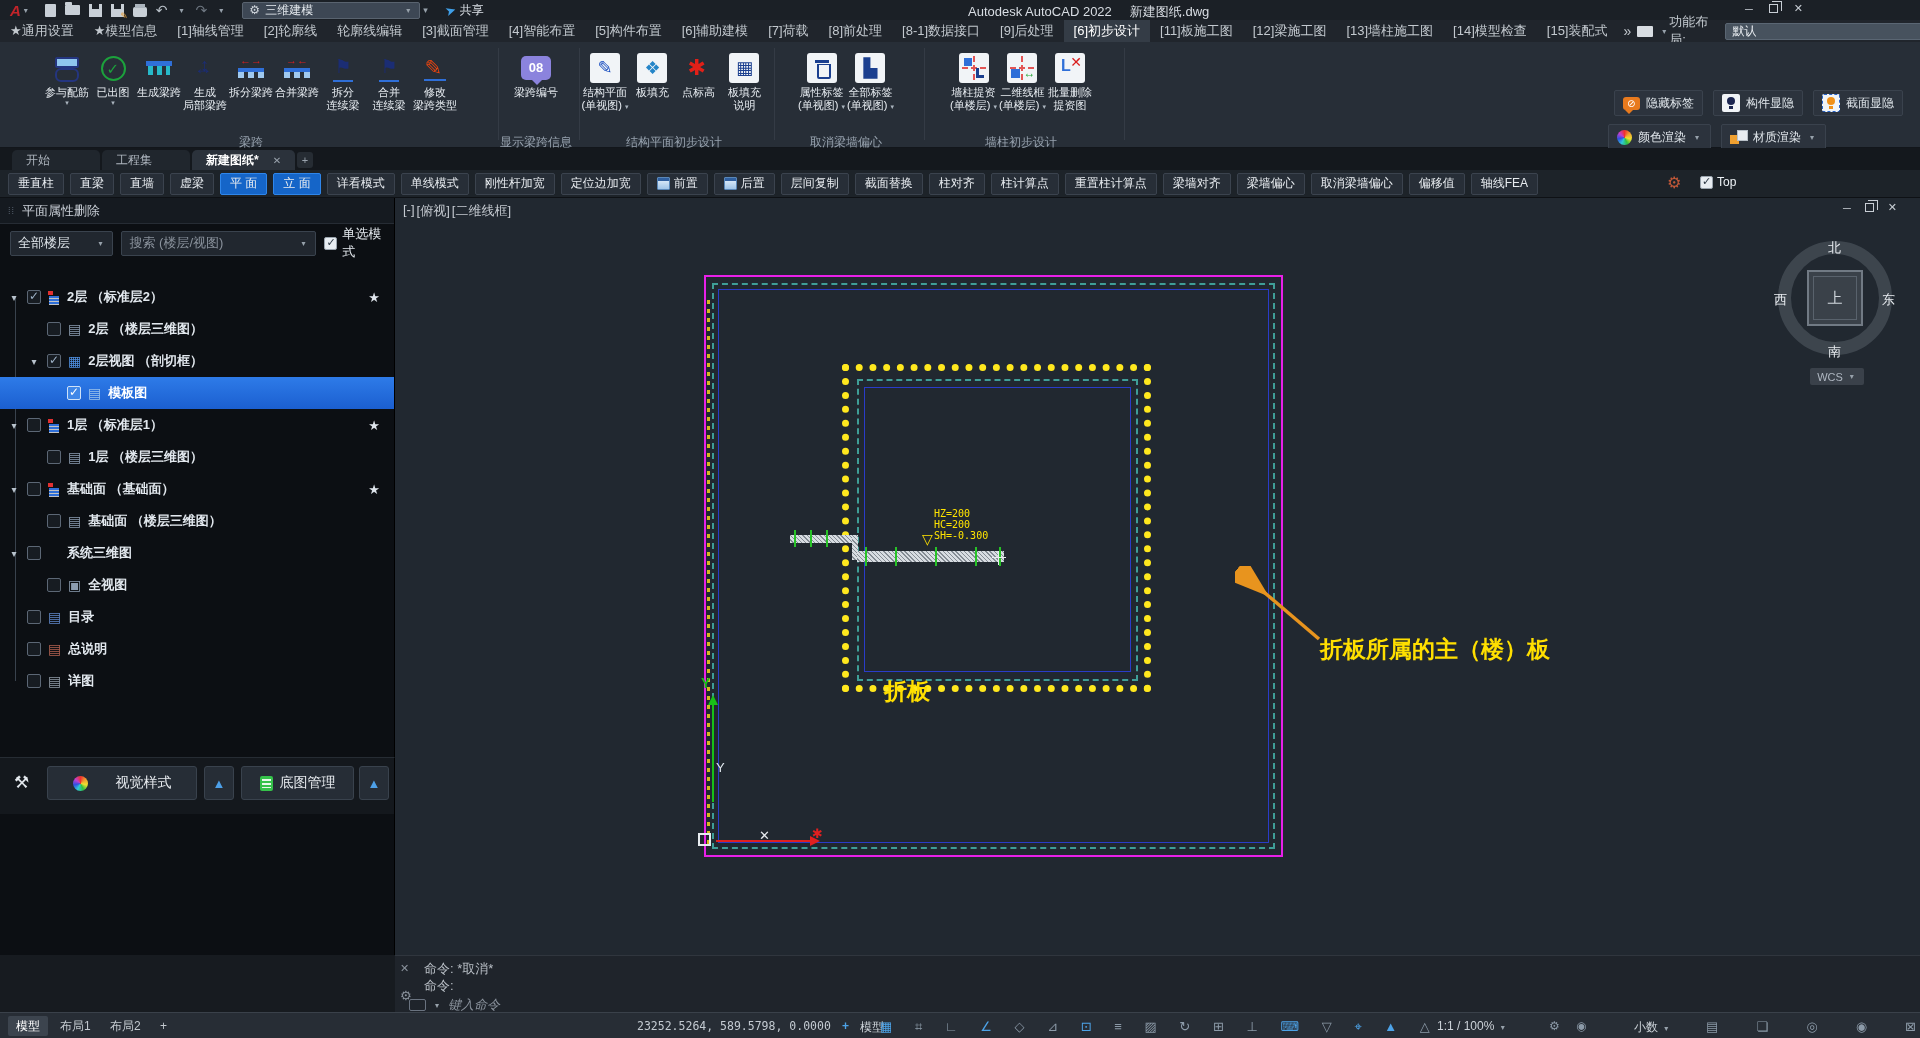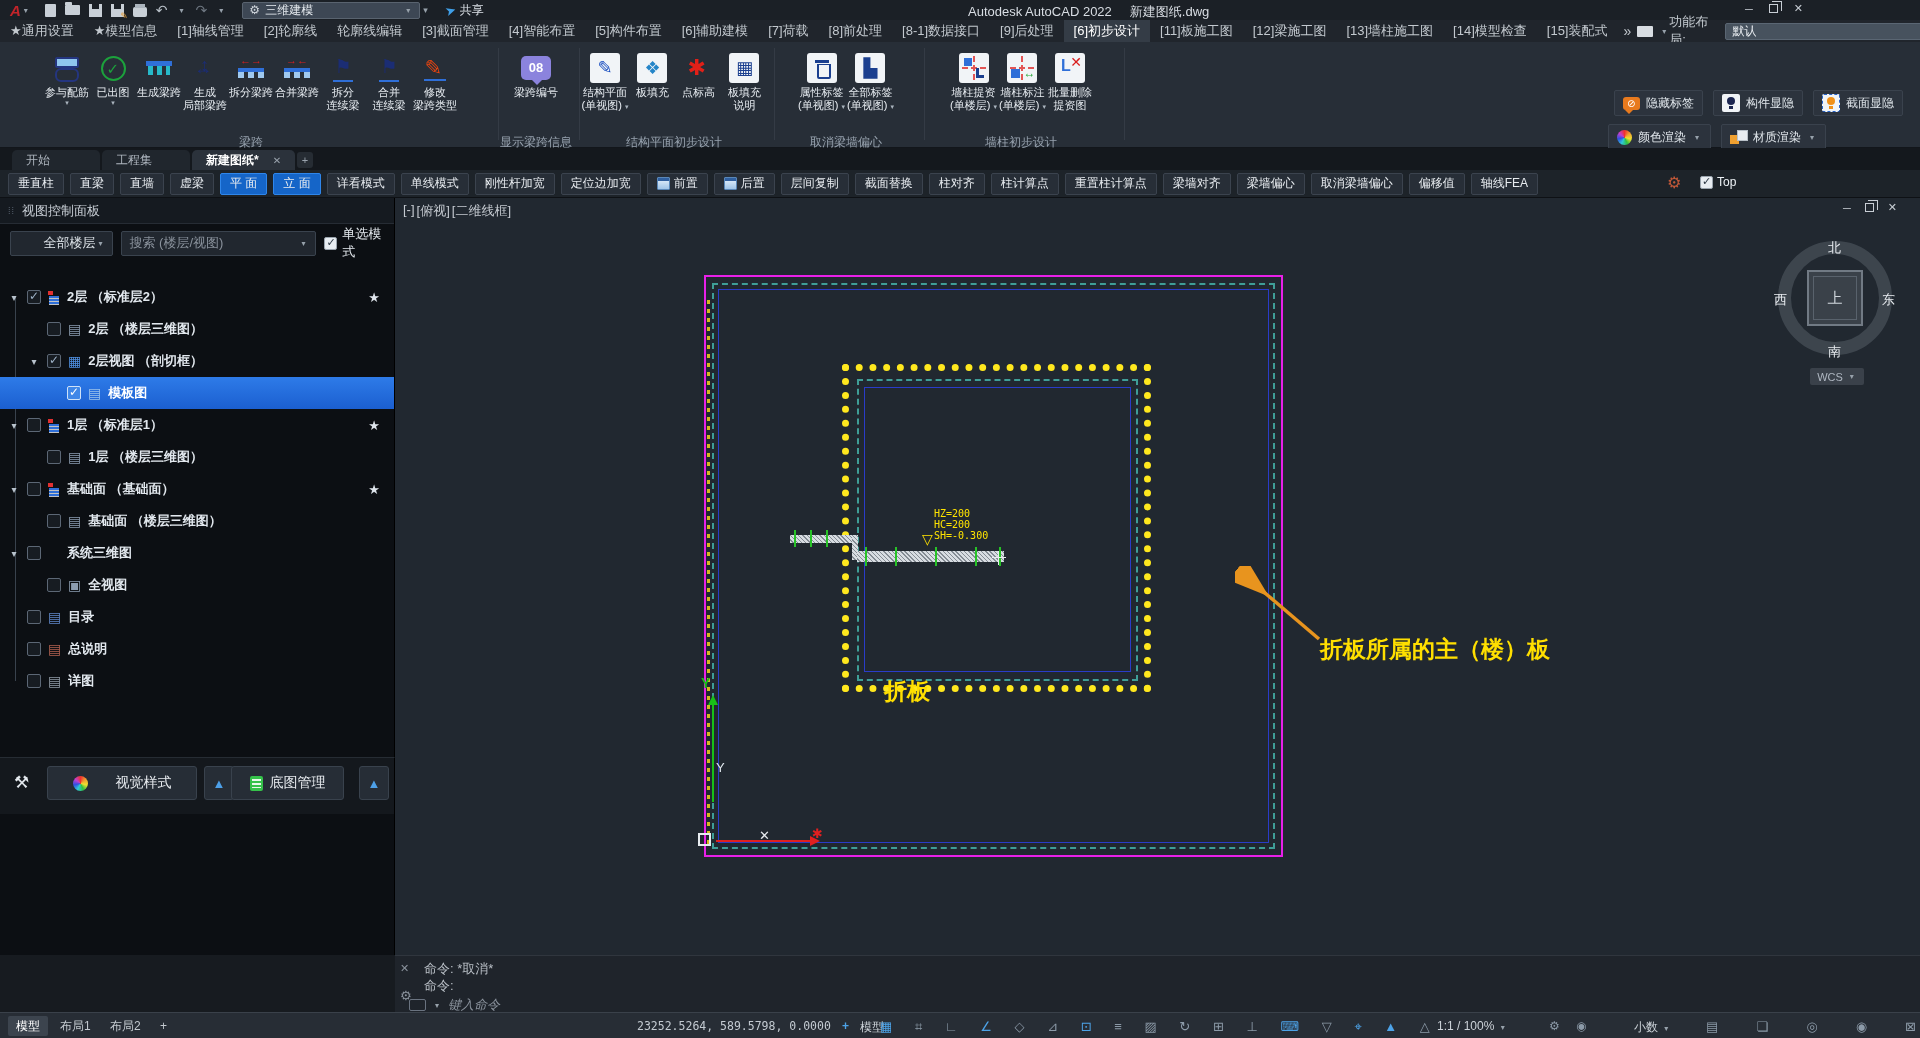--- a/index.html
+++ b/index.html
@@ -413,21 +413,21 @@
         </div>
         <div class="rbtn">
           <div class="icwrap">
             <span class="ic tile">
               <span class="cp-cross-h"></span>
               <span class="cp-cross-v"></span>
               <span class="cd-sq"></span>
               <span class="cd-ar">↔</span>
             </span>
           </div>
-          <div class="rlab">墙柱标注</div>
+          <div class="rlab">二维线框</div>
           <div class="rlab">(单楼层) <span class="rdd">▾</span></div>
         </div>
         <div class="rbtn">
           <div class="icwrap">
             <span class="ic tile">
               <span class="dx-l">L</span>
               <span class="dx-x">✕</span>
             </span>
           </div>
           <div class="rlab">批量删除</div>
@@ -567,24 +567,24 @@
     <span class="t-gear">⚙</span>
   <div id="topchk">
     <span class="chkbox"></span>
     <span>Top</span>
   </div>
 </div>
 
 <div id="sidebar">
   <div id="sbheader">
     <span class="dots">⁞⁞</span>
-    <span>视图控制面板</span>
+    <span>平面属性删除</span>
   </div>
   <div id="sbcontrols">
-    <div class="sel" style="width:104px;justify-content:flex-end;">
+    <div class="sel" style="width:104px;">
       <span>全部楼层</span>
       <span class="caret">▾</span>
     </div>
     <div class="sel" style="width:196px;">
       <span class="ph">搜索 (楼层/视图)</span>
       <span class="caret">▾</span>
     </div>
     <div id="singlemode">
       <span class="chkbox"></span>
       <span>单选模式</span>
@@ -675,21 +675,21 @@
       </div>
     </div>
 </div>
 <div id="sbtools">
   <span class="toolico">⚒</span>
   <div class="sbtn" style="left:47px;top:8px;width:150px;gap:28px;">
     <span class="ic ic-sphere"></span>
     <span>视觉样式</span>
   </div>
   <div class="sbtn-arrow" style="left:204px;top:8px;">▲</div>
-  <div class="sbtn" style="left:231px;top:8px;width:113px;">
+  <div class="sbtn" style="left:241px;top:8px;width:113px;">
     <span class="g-doc"></span>
     <span>底图管理</span>
   </div>
   <div class="sbtn-arrow" style="left:359px;top:8px;">▲</div>
 </div>
 
 <div id="canvas">
   <div id="vplabel">
     <span>[-]</span>
     <span>[俯视]</span>

